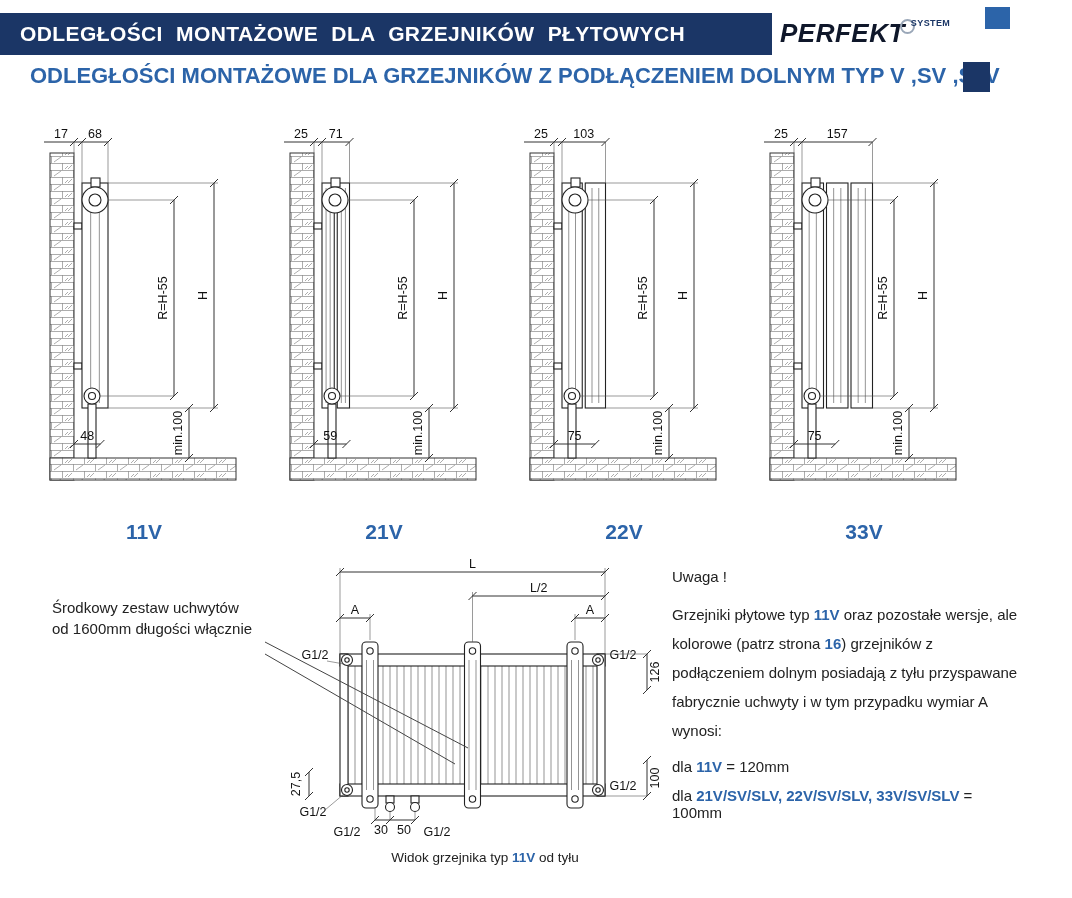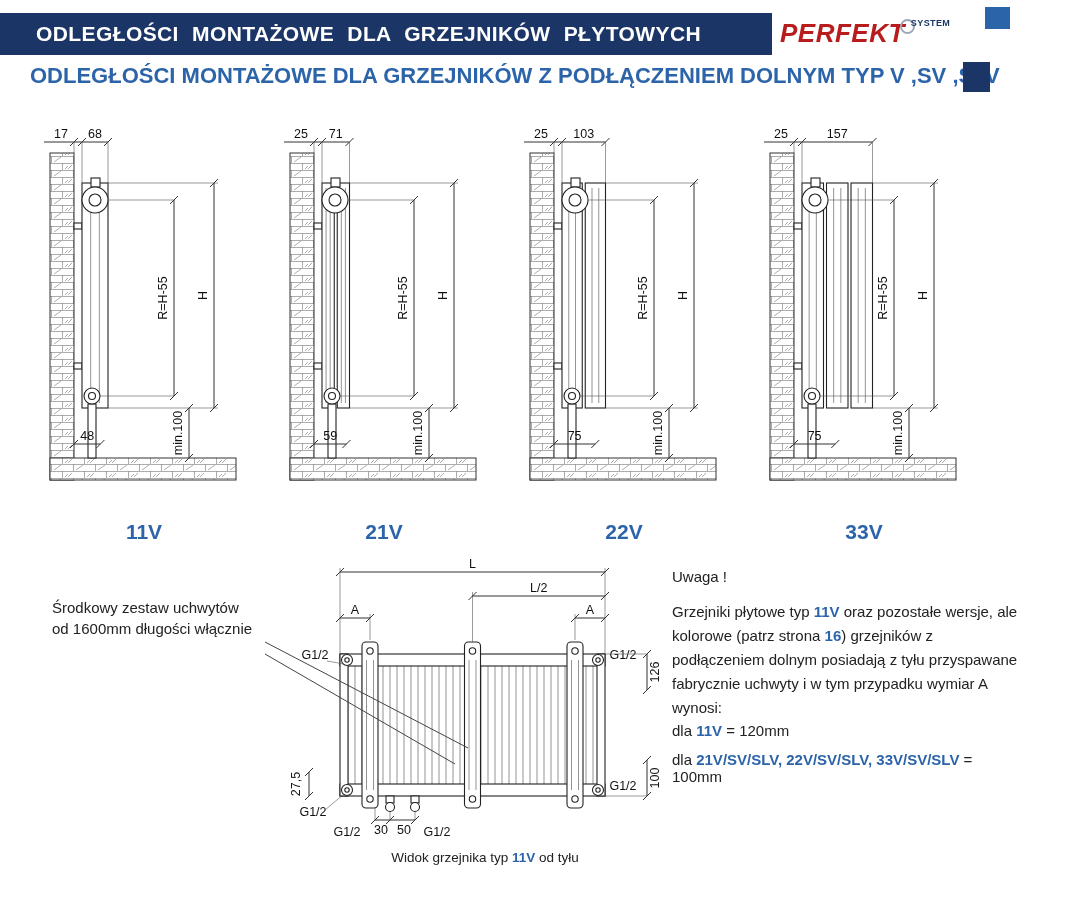--- a/index.html
+++ b/index.html
@@ -1,38 +1,38 @@
 <!DOCTYPE html>
 <html><head>
 <meta charset="utf-8">
 <style>
   *{margin:0;padding:0;box-sizing:border-box}
   html,body{background:#fff}
   .page{position:relative;width:1072px;height:898px;background:#fff;font-family:"Liberation Sans",sans-serif;overflow:hidden}
-  .topbar{position:absolute;left:0;top:13px;width:772px;height:42px;background:#1b3666;display:flex;align-items:center;padding-left:36px}
+  .topbar{position:absolute;left:0;top:13px;width:772px;height:42px;background:#1b3666;display:flex;align-items:center;padding-left:20px}
   .topbar h1{font-size:21px;font-weight:700;color:#fff;letter-spacing:.4px;word-spacing:7px;white-space:nowrap}
   .brand{position:absolute;left:780px;top:18px;display:flex;align-items:flex-start}
-  .brand-main{font-size:26px;font-weight:700;font-style:italic;color:#b91c1c;letter-spacing:.5px}
+  .brand-main{font-size:26px;font-weight:700;font-style:italic;color:#0f172a;letter-spacing:.5px}
   .brand-circle{width:15px;height:15px;border:2px solid #9aa7b8;border-radius:50%;margin-left:-5px;margin-top:1px}
   .brand-sub{font-size:9px;font-weight:700;color:#1b3666;margin-left:-4px;letter-spacing:.4px}
   .corner-square{position:absolute;left:985px;top:7px;width:25px;height:22px;background:#2c64a9}
   .subheader{position:absolute;left:30px;top:63px;width:930px}
   .subheader h2{font-size:22px;font-weight:700;color:#2c64a9;white-space:nowrap}
   .sub-square{position:absolute;left:963px;top:62px;width:27px;height:30px;background:#1b3666}
   .diagrams{position:absolute;left:0;top:128px;width:933px;display:flex;justify-content:space-between;padding:0 36px 0 24px}
   .diagram{width:240px;text-align:center}
   .diagram svg{width:240px;height:390px;display:block}
   .dlabel{font-size:21px;font-weight:700;color:#2c64a9;margin-top:2px}
   .note-left{position:absolute;left:52px;top:597px;font-size:15px;color:#222;line-height:21px}
   .back-view{position:absolute;left:285px;top:556px;width:400px}
   .back-view svg{width:400px;height:292px;display:block}
   .caption{font-size:13.5px;color:#222;text-align:center;margin-top:2px}
   .note-right{position:absolute;left:672px;top:568px;width:352px;font-size:15px;color:#222}
   .note-right .title{margin-bottom:15px}
-  .note-right p{line-height:24px;margin-bottom:2px}
+  .note-right p{line-height:29px;margin-bottom:13px}
   .note-right .l{margin-bottom:12px}
   .hl{color:#2c64a9;font-weight:700}
   .callout{position:absolute;left:0;top:0;pointer-events:none}
   svg .oln{stroke:#222;stroke-width:1.1;fill:#fff}
   svg .iln{stroke:#666;stroke-width:.7;fill:none}
   svg .bln{stroke:#8a8a8a;stroke-width:.7}
   svg .dln{stroke:#333;stroke-width:1;fill:none}
   svg .eln{stroke:#555;stroke-width:.6;fill:none}
   svg .dtx{font-family:"Liberation Sans",sans-serif;font-size:12.5px;fill:#111}
 </style>

